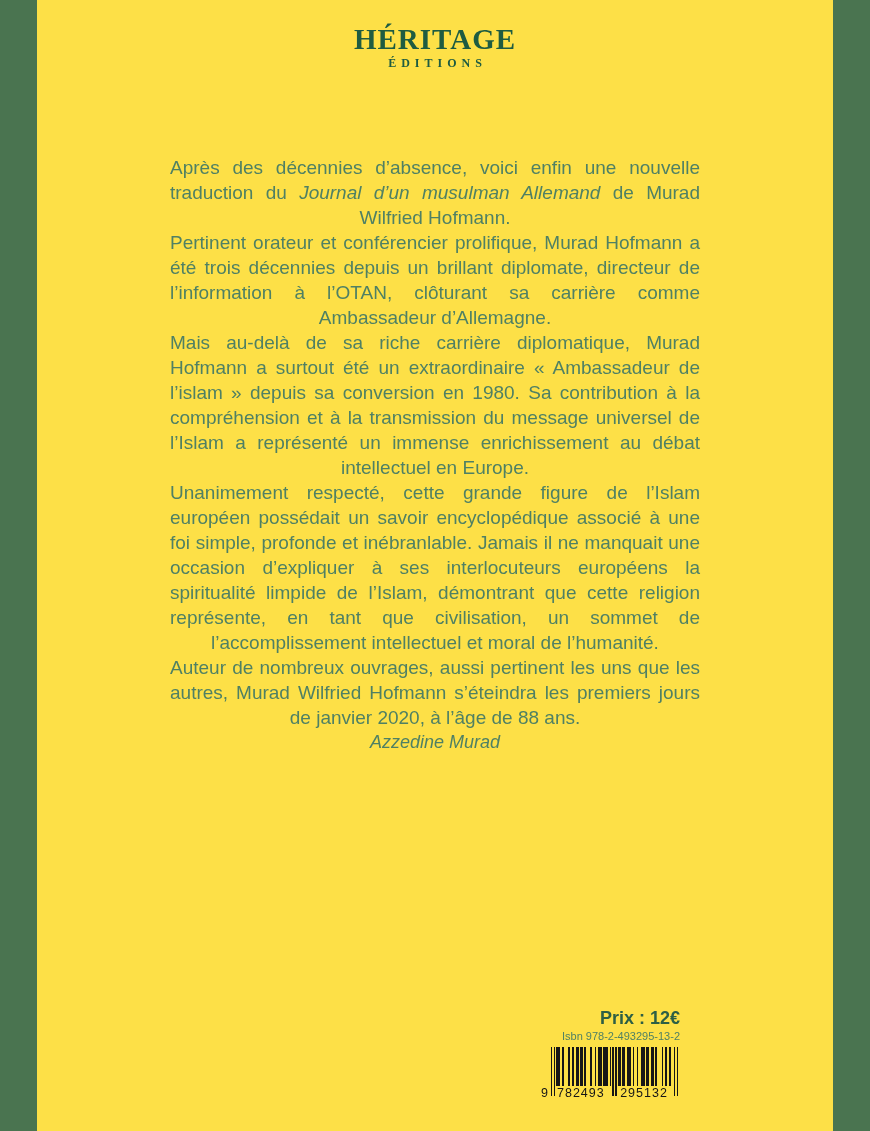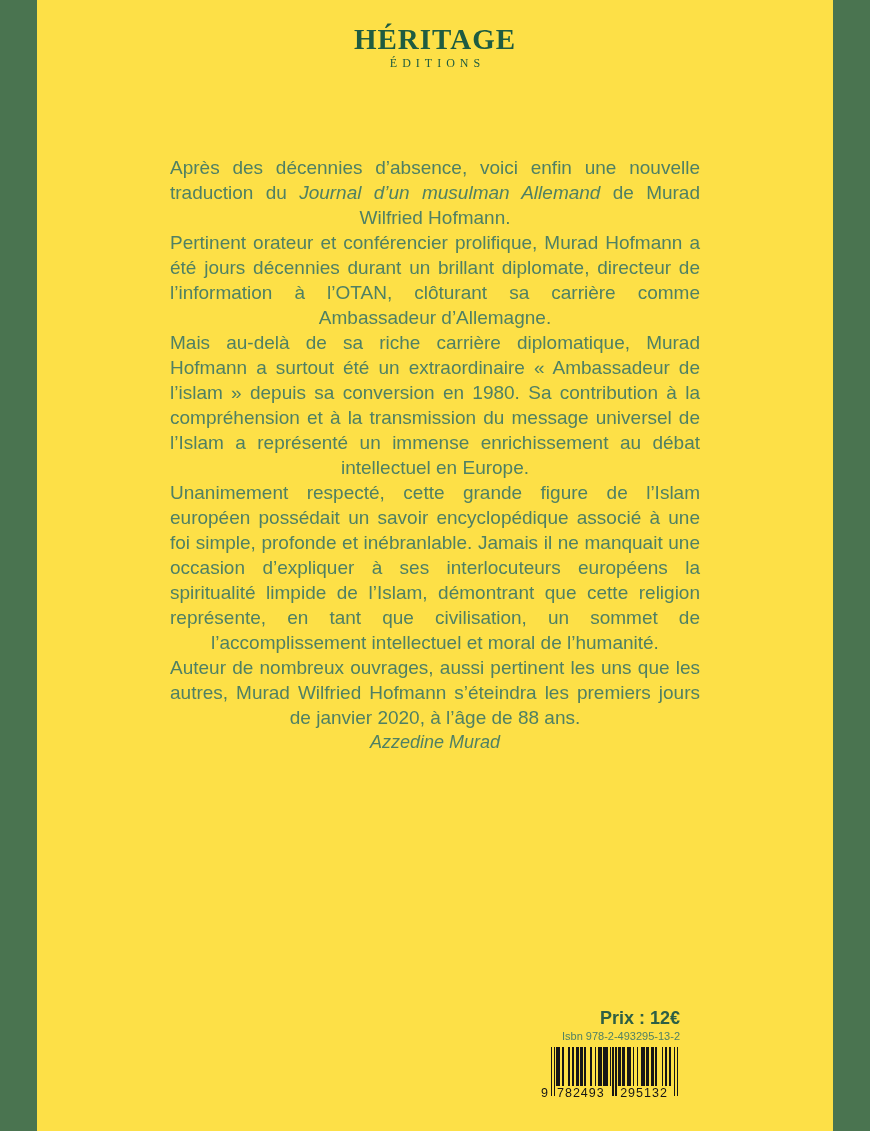--- a/index.html
+++ b/index.html
@@ -35,21 +35,21 @@
   }
   .logo-title {
     font-family: "Liberation Serif", serif;
     font-weight: 700;
     font-size: 29px;
     letter-spacing: 1px;
     line-height: 30px;
   }
   .logo-subtitle {
     font-family: "Liberation Serif", serif;
-    font-weight: 400;
+    font-weight: 700;
     font-size: 12px;
     letter-spacing: 5px;
     text-indent: 5px;
     margin-top: 2px;
   }
 
   .text-block {
     position: absolute;
     top: 155px;
     left: 170px;
@@ -120,21 +120,21 @@
   <div class="side-border left"></div>
   <div class="side-border right"></div>
 
   <header class="logo">
     <div class="logo-title">HÉRITAGE</div>
     <div class="logo-subtitle">ÉDITIONS</div>
   </header>
 
   <main class="text-block">
     <p class="para"><span>Après des décennies d’absence, voici enfin une nouvelle traduction du </span><em>Journal d’un musulman Allemand</em><span> de Murad Wilfried Hofmann.</span></p>
-    <p class="para">Pertinent orateur et conférencier prolifique, Murad Hofmann a été jours décennies durant un brillant diplomate, directeur de l’information à l’OTAN, clôturant sa carrière comme Ambassadeur d’Allemagne.</p>
+    <p class="para">Pertinent orateur et conférencier prolifique, Murad Hofmann a été trois décennies depuis un brillant diplomate, directeur de l’information à l’OTAN, clôturant sa carrière comme Ambassadeur d’Allemagne.</p>
     <p class="para">Mais au-delà de sa riche carrière diplomatique, Murad Hofmann a surtout été un extraordinaire « Ambassadeur de l’islam » depuis sa conversion en 1980. Sa contribution à la compréhension et à la transmission du message universel de l’Islam a représenté un immense enrichissement au débat intellectuel en Europe.</p>
     <p class="para">Unanimement respecté, cette grande figure de l’Islam européen possédait un savoir encyclopédique associé à une foi simple, profonde et inébranlable. Jamais il ne manquait une occasion d’expliquer à ses interlocuteurs européens la spiritualité limpide de l’Islam, démontrant que cette religion représente, en tant que civilisation, un sommet de l’accomplissement intellectuel et moral de l’humanité.</p>
     <p class="para">Auteur de nombreux ouvrages, aussi pertinent les uns que les autres, Murad Wilfried Hofmann s’éteindra les premiers jours de janvier 2020, à l’âge de 88 ans.</p>
     <p class="sig">Azzedine Murad</p>
   </main>
 
   <footer class="footer">
     <div class="price">Prix : 12€</div>
     <div class="isbn">Isbn 978-2-493295-13-2</div>
     <div class="barcode">

